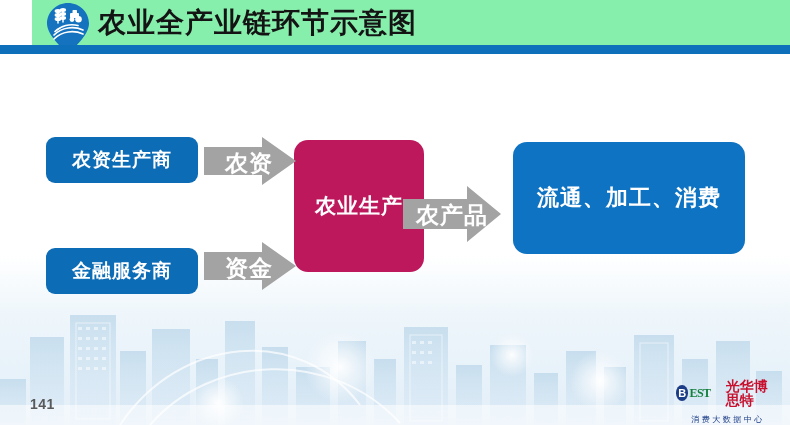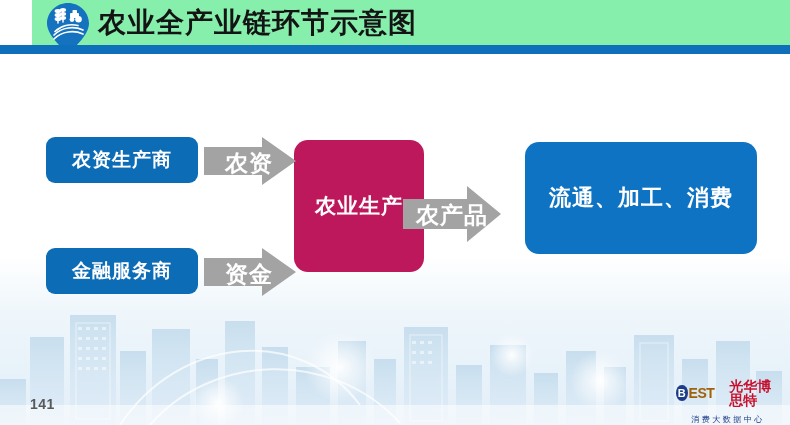--- a/index.html
+++ b/index.html
@@ -106,21 +106,21 @@
     top: 86px;
     width: 130px;
     height: 132px;
     border-radius: 14px;
     background: #be185d;
     font-size: 21px;
     letter-spacing: 1px;
   }
 
   #node-downstream {
-    left: 525px;
+    left: 513px;
     top: 88px;
     width: 232px;
     height: 112px;
     border-radius: 14px;
     background: #0D73C2;
     font-size: 22px;
     letter-spacing: 1px;
   }
 
   
@@ -136,21 +136,21 @@
     font-size: 23px;
     letter-spacing: 1px;
     white-space: nowrap;
     text-align: center;
     line-height: 1;
   }
 
   #arrow-agri-input  { left: 204px; top: 83px; }
   #arrow-agri-input .arrow-label  { left: 8px;  top: 15px; width: 74px; }
 
-  #arrow-finance     { left: 204px; top: 194px; }
+  #arrow-finance     { left: 204px; top: 188px; }
   #arrow-finance .arrow-label     { left: 8px;  top: 15px; width: 74px; }
 
   #arrow-product     { left: 403px; top: 132px; }
   #arrow-product .arrow-label     { left: 3px;  top: 18px; width: 92px; }
 
   
   #page-number {
     position: absolute;
     left: 30px;
     top: 396px;
@@ -180,25 +180,26 @@
     color: #ffffff;
     font-size: 11px;
     font-weight: bold;
     display: flex;
     align-items: center;
     justify-content: center;
     margin-right: 1px;
     line-height: 1;
   }
   #footer-best {
-    font-size: 14px;
-    font-weight: bold;
-    color: #a16207;
+    font-size: 12px;
+    font-weight: bold;
+    color: #15803d;
     letter-spacing: -0.5px;
     line-height: 1;
+    font-family: Liberation Serif, serif;
   }
   #footer-brand-cn {
     font-size: 14px;
     font-weight: bold;
     color: #C8102E;
     letter-spacing: 0px;
     margin-left: 15px;
     line-height: 1;
   }
   #footer-sub {

